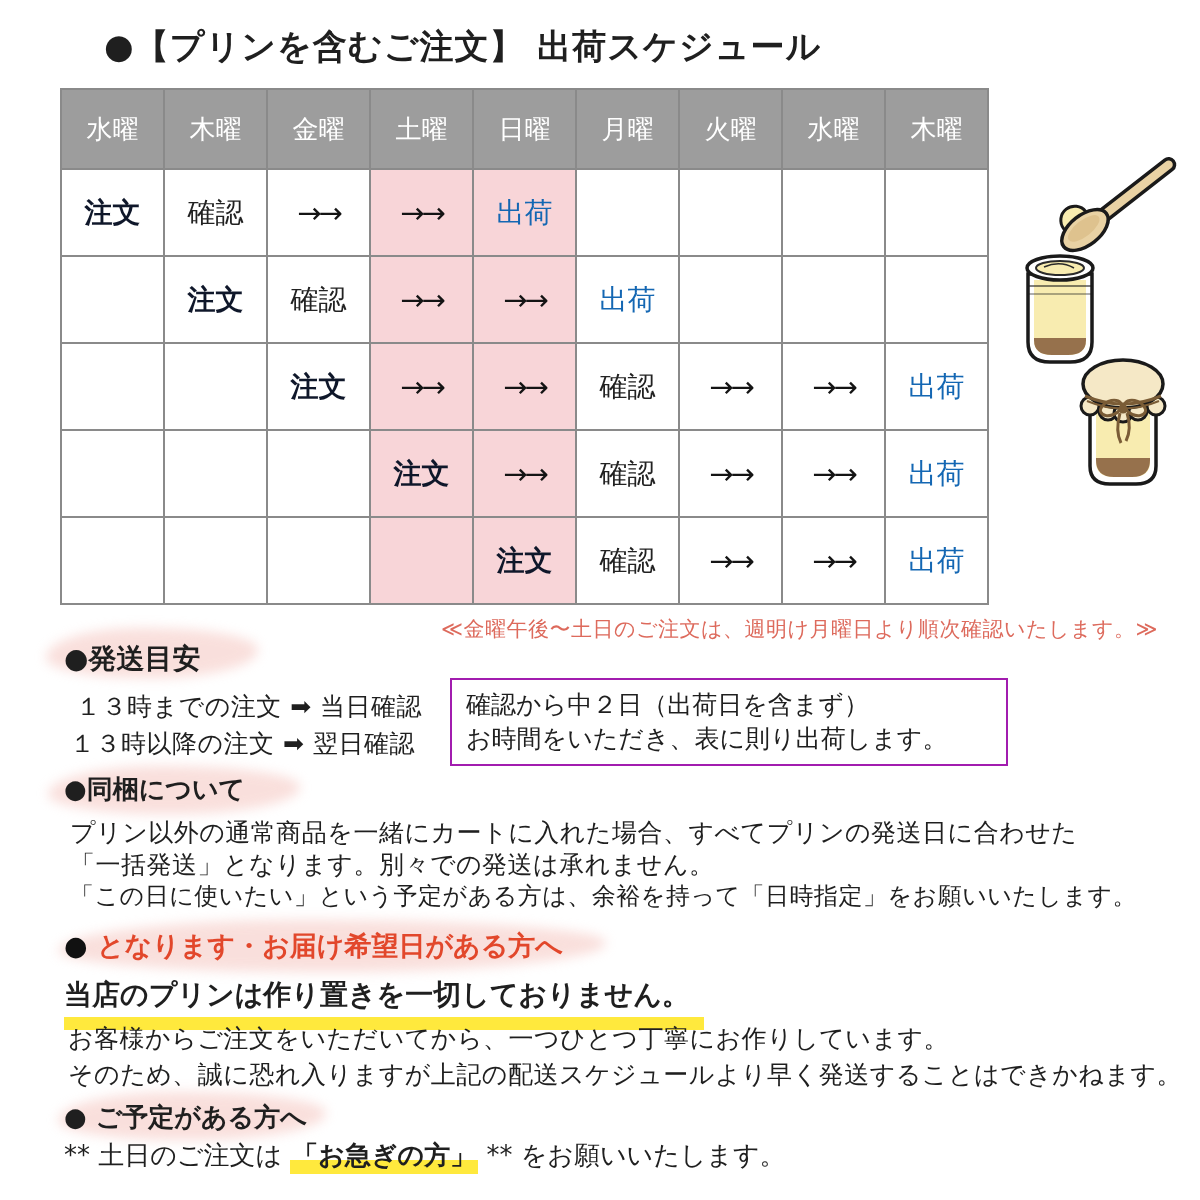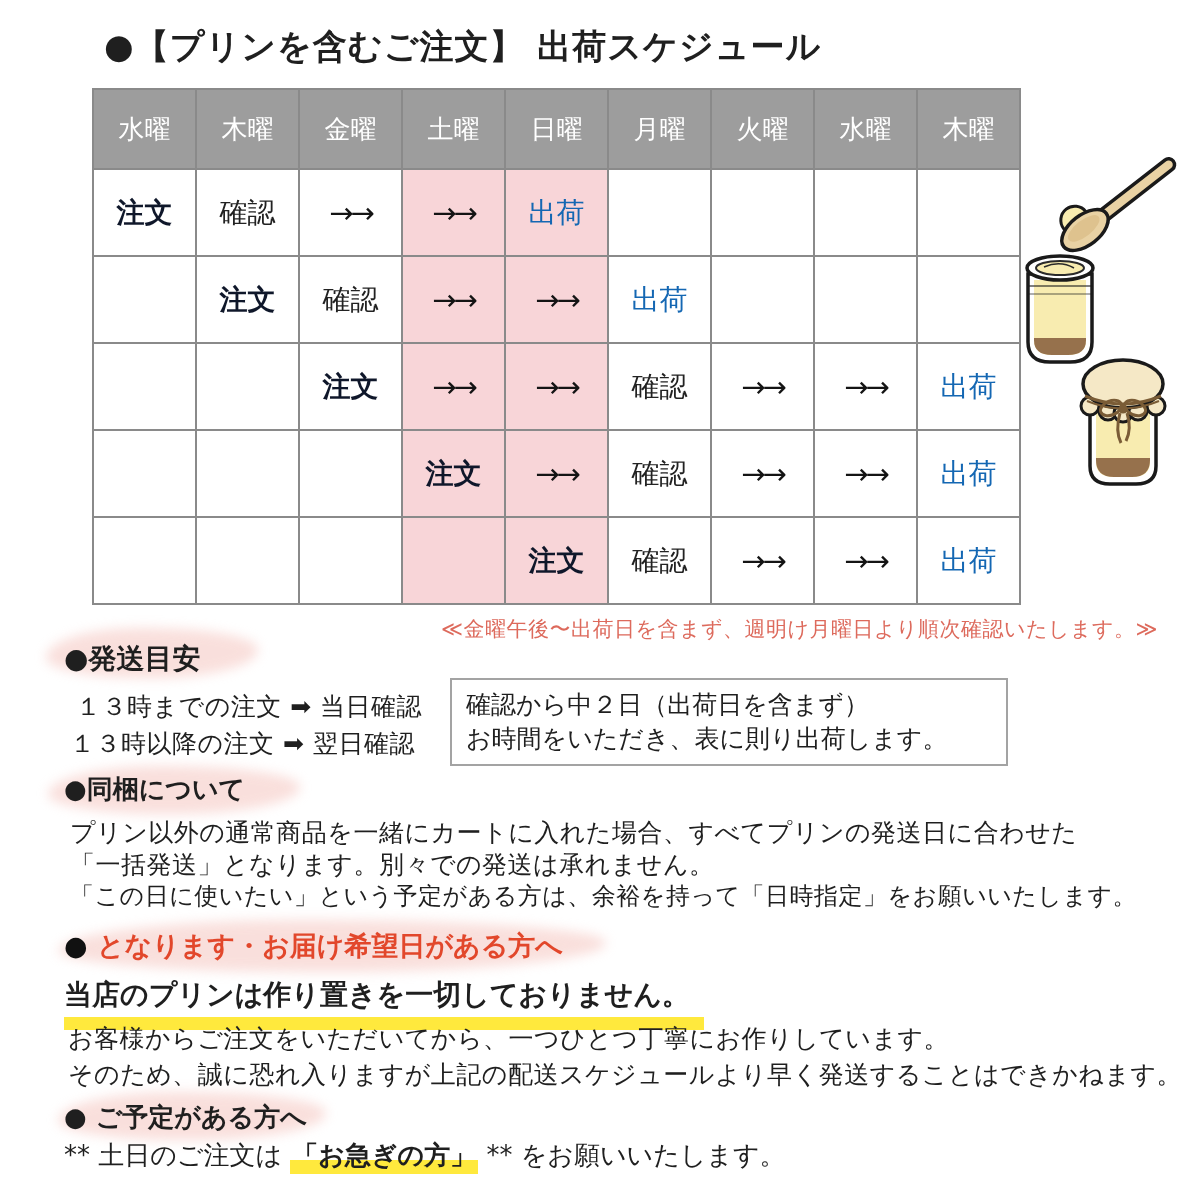--- a/index.html
+++ b/index.html
@@ -4,21 +4,21 @@
 <style>
   html,body{margin:0;padding:0;background:#fff;}
   #canvas{position:relative;width:1200px;height:1200px;background:#fff;overflow:hidden;
           font-family:"DejaVu Sans","Liberation Sans",sans-serif;color:#1f1f1f;}
   .abs{position:absolute;}
 
   
   #title{left:104px;top:24px;font-size:34px;font-weight:700;letter-spacing:1px;}
 
   
-  #sched{left:60px;top:88px;margin-left:32px;}
+  #sched{left:60px;top:88px;}
   #sched table{border-collapse:collapse;table-layout:fixed;}
   #sched th,#sched td{border:2px solid #8a8a8a;width:101px;text-align:center;vertical-align:middle;padding:0;}
   #sched th{background:#9d9d9d;color:#fff;font-size:26px;font-weight:500;height:78px;}
   #sched td{height:85px;background:#fff;font-size:28px;}
   #sched td.pink{background:#f8d5d8;}
   #sched td.order{color:#0f172a;font-weight:600;}
   #sched td.confirm{color:#222;}
   #sched td.ship{color:#1467b3;font-weight:500;}
   #sched td.arrow{color:#141414;font-size:29px;letter-spacing:-3px;}
 
@@ -29,21 +29,21 @@
   .blob{position:absolute;background:#f5c6c0;opacity:.55;filter:blur(6px);
         border-radius:46% 54% 52% 48% / 62% 44% 58% 42%;}
 
   .h-black{font-size:28px;font-weight:600;}
   .h-red{font-size:27px;font-weight:700;color:#e2472b;}
   .body-text{font-size:25px;letter-spacing:0.5px;white-space:nowrap;}
 
   #s1-head{left:64px;top:640px;}
   #s1-l1{left:76px;top:690px;}
   #s1-l2{left:70px;top:727px;}
-  #s1-box{left:450px;top:678px;width:526px;border:2px solid #a3a3a3;padding:8px 14px;font-size:25px;line-height:34px;background:#fff;}
+  #s1-box{left:450px;top:678px;width:526px;border:2px solid #a21caf;padding:8px 14px;font-size:25px;line-height:34px;background:#fff;}
 
   #s2-head{left:64px;top:772px;font-size:26px;font-weight:600;}
   #s2-l1{left:70px;top:816px;}
   #s2-l2{left:70px;top:848px;}
   #s2-l3{left:70px;top:880px;font-size:24px;}
 
   #s3-head{left:64px;top:928px;}
   #s3-head .bullet{color:#111;}
   #s3-emph{left:64px;top:976px;font-size:28px;font-weight:700;white-space:nowrap;}
   #s3-emph .u{position:relative;display:inline-block;border-bottom:2px solid #2a2a2a;padding-bottom:3px;}
@@ -133,21 +133,21 @@
             <td class="order pink">注文</td>
             <td class="confirm">確認</td>
             <td class="arrow">→→</td>
             <td class="arrow">→→</td>
             <td class="ship">出荷</td>
           </tr>
         </tbody>
     </table>
   </div>
 
-  <div class="abs" id="note">≪金曜午後〜出荷日を含まず、週明け月曜日より順次確認いたします。≫</div>
+  <div class="abs" id="note">≪金曜午後〜土日のご注文は、週明け月曜日より順次確認いたします。≫</div>
 
   <div class="blob" style="left:46px;top:628px;width:212px;height:50px;"></div>
   <div class="blob" style="left:48px;top:766px;width:252px;height:48px;"></div>
   <div class="blob" style="left:58px;top:920px;width:548px;height:52px;"></div>
   <div class="blob" style="left:58px;top:1092px;width:268px;height:48px;"></div>
 
   <div class="abs h-black" id="s1-head">●発送目安</div>
   <div class="abs body-text" id="s1-l1">１３時までの注文 ➡ 当日確認</div>
   <div class="abs body-text" id="s1-l2">１３時以降の注文 ➡ 翌日確認</div>
   <div class="abs" id="s1-box">

